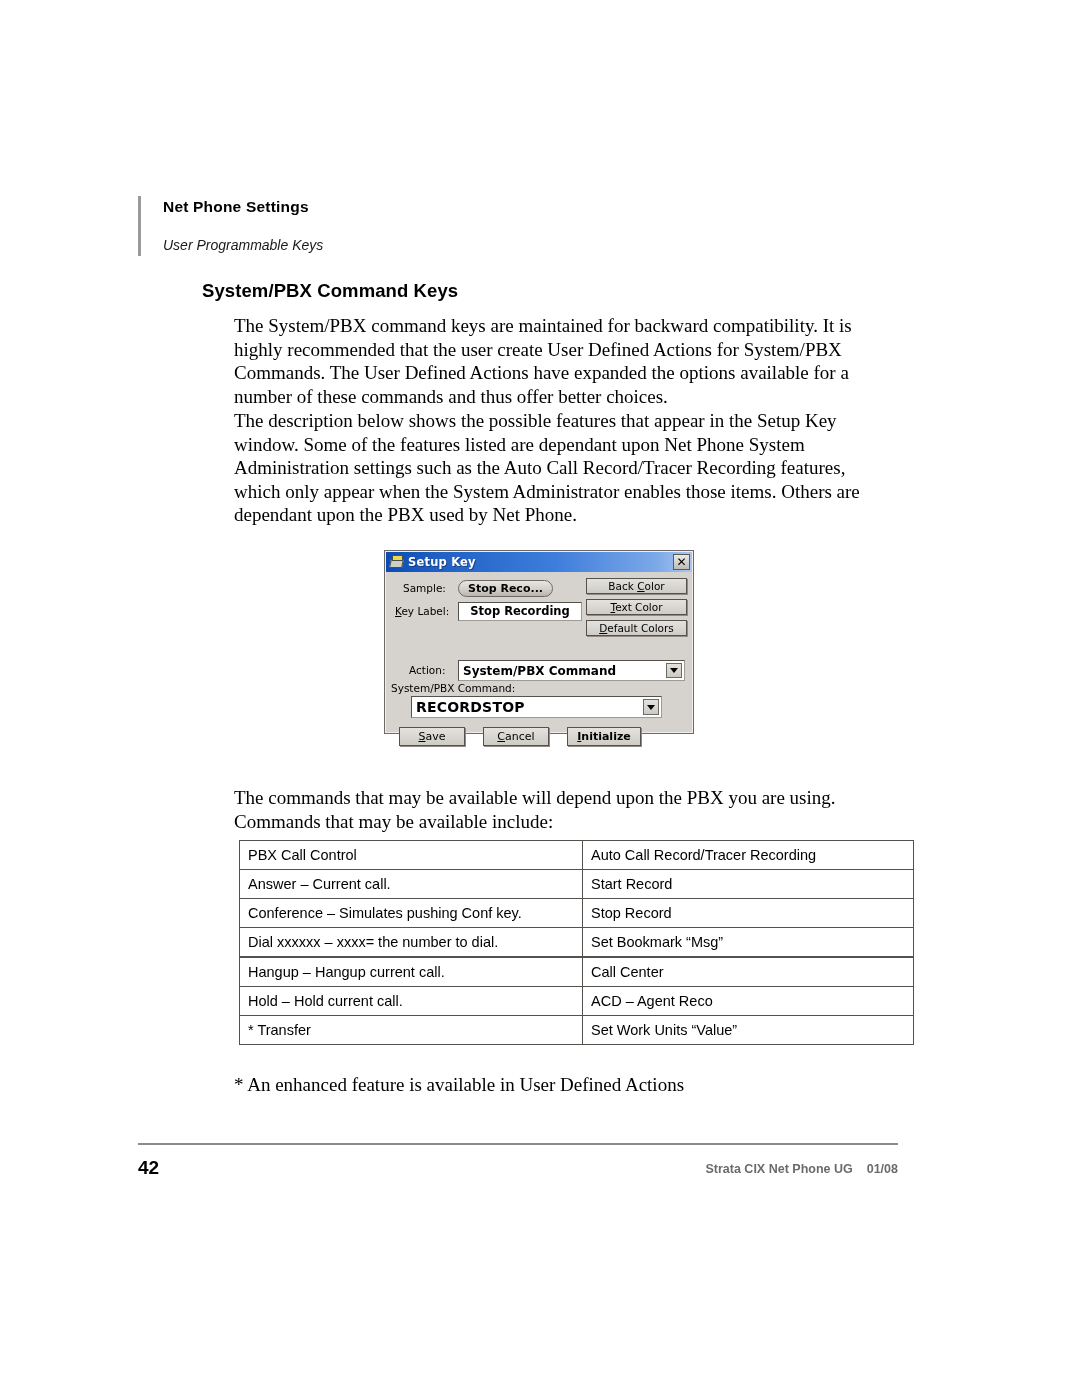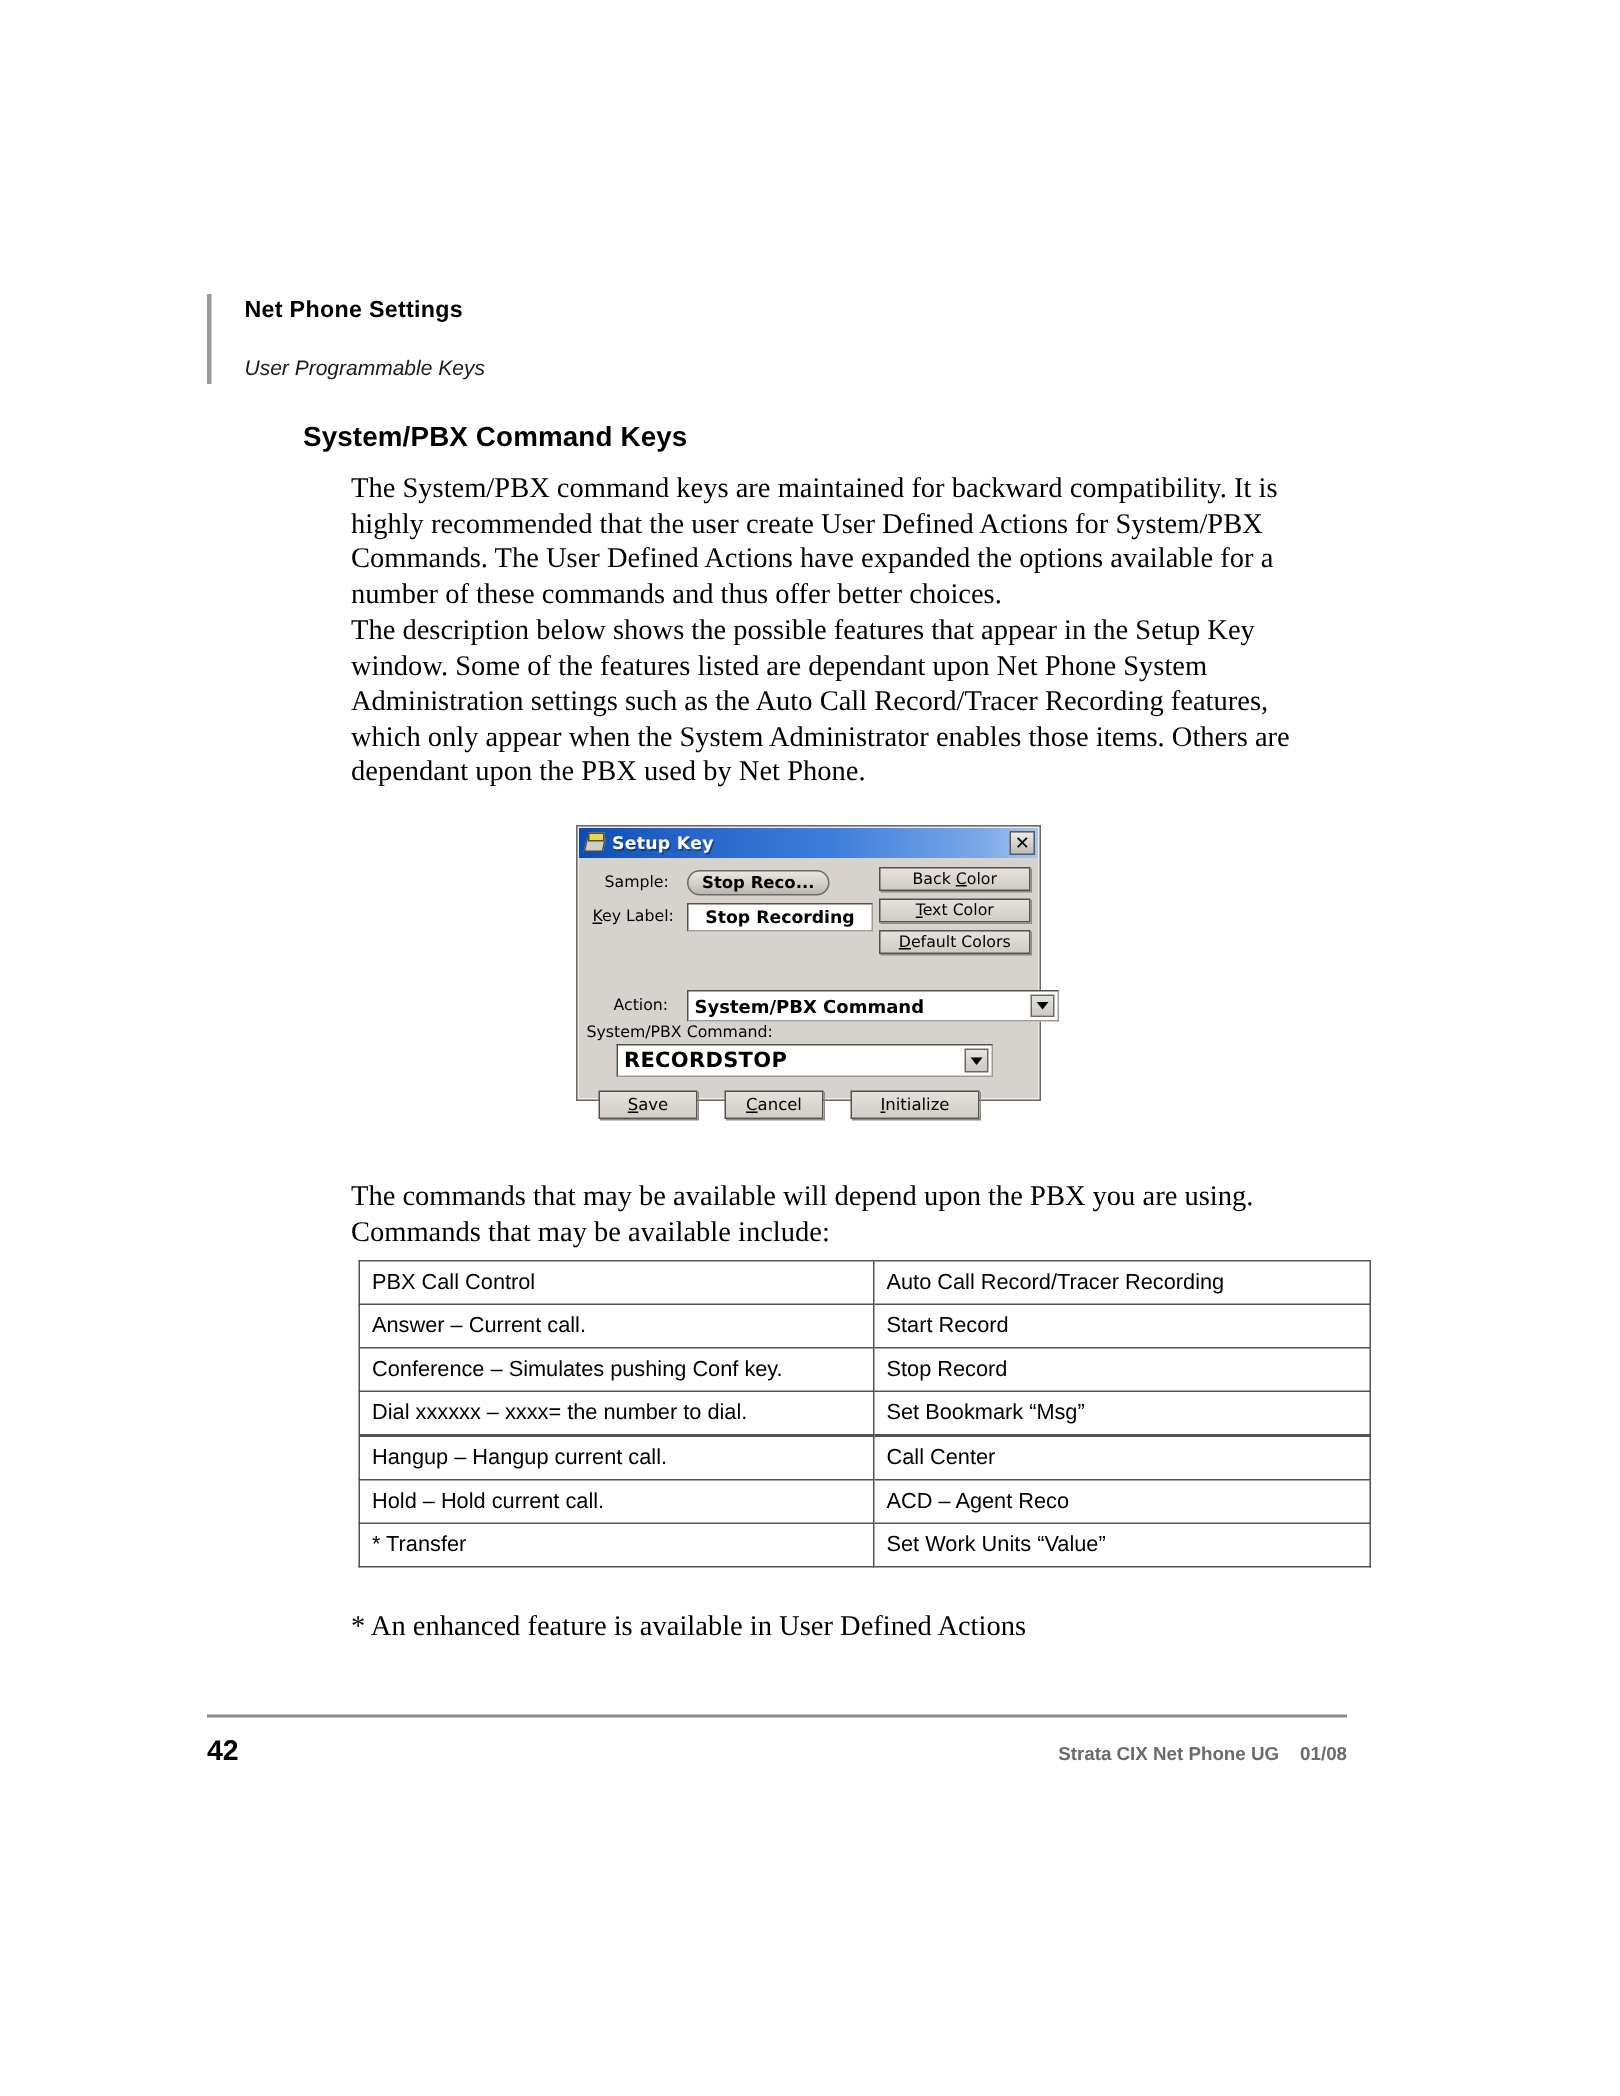--- a/index.html
+++ b/index.html
@@ -252,21 +252,21 @@
     flex: none;
   }
   .arrowbox .tri {
     width: 0; height: 0;
     border-left: 4px solid transparent;
     border-right: 4px solid transparent;
     border-top: 5px solid #000;
   }
   #combo-action {
     left: 73px; top: 88px;
-    width: 248px; height: 21px;
+    width: 227px; height: 21px;
   }
   #combo-action .val { font-size: 12px; font-weight: bold; }
   #combo-command {
     left: 26px; top: 124px;
     width: 251px; height: 22px;
   }
   #combo-command .val { font-size: 14px; font-weight: bold; letter-spacing: .2px; }
 
   
   .dlgbtn {
@@ -279,21 +279,21 @@
     box-sizing: border-box;
     font-family: "DejaVu Sans", sans-serif;
     font-size: 11px;
     color: #000;
     line-height: 17px;
     text-align: center;
     white-space: nowrap;
   }
   #btn-save { left: 14px; width: 66px; }
   #btn-cancel { left: 98px; width: 66px; }
-  #btn-initialize { left: 182px; width: 86px; }
+  #btn-initialize { left: 182px; width: 74px; font-weight: bold; }
 
   
   .cmd-table {
     position: absolute;
     left: 239px;
     top: 840px;
     width: 640px;
     border-collapse: collapse;
     font-family: "Liberation Sans", sans-serif;
     font-size: 14.5px;

